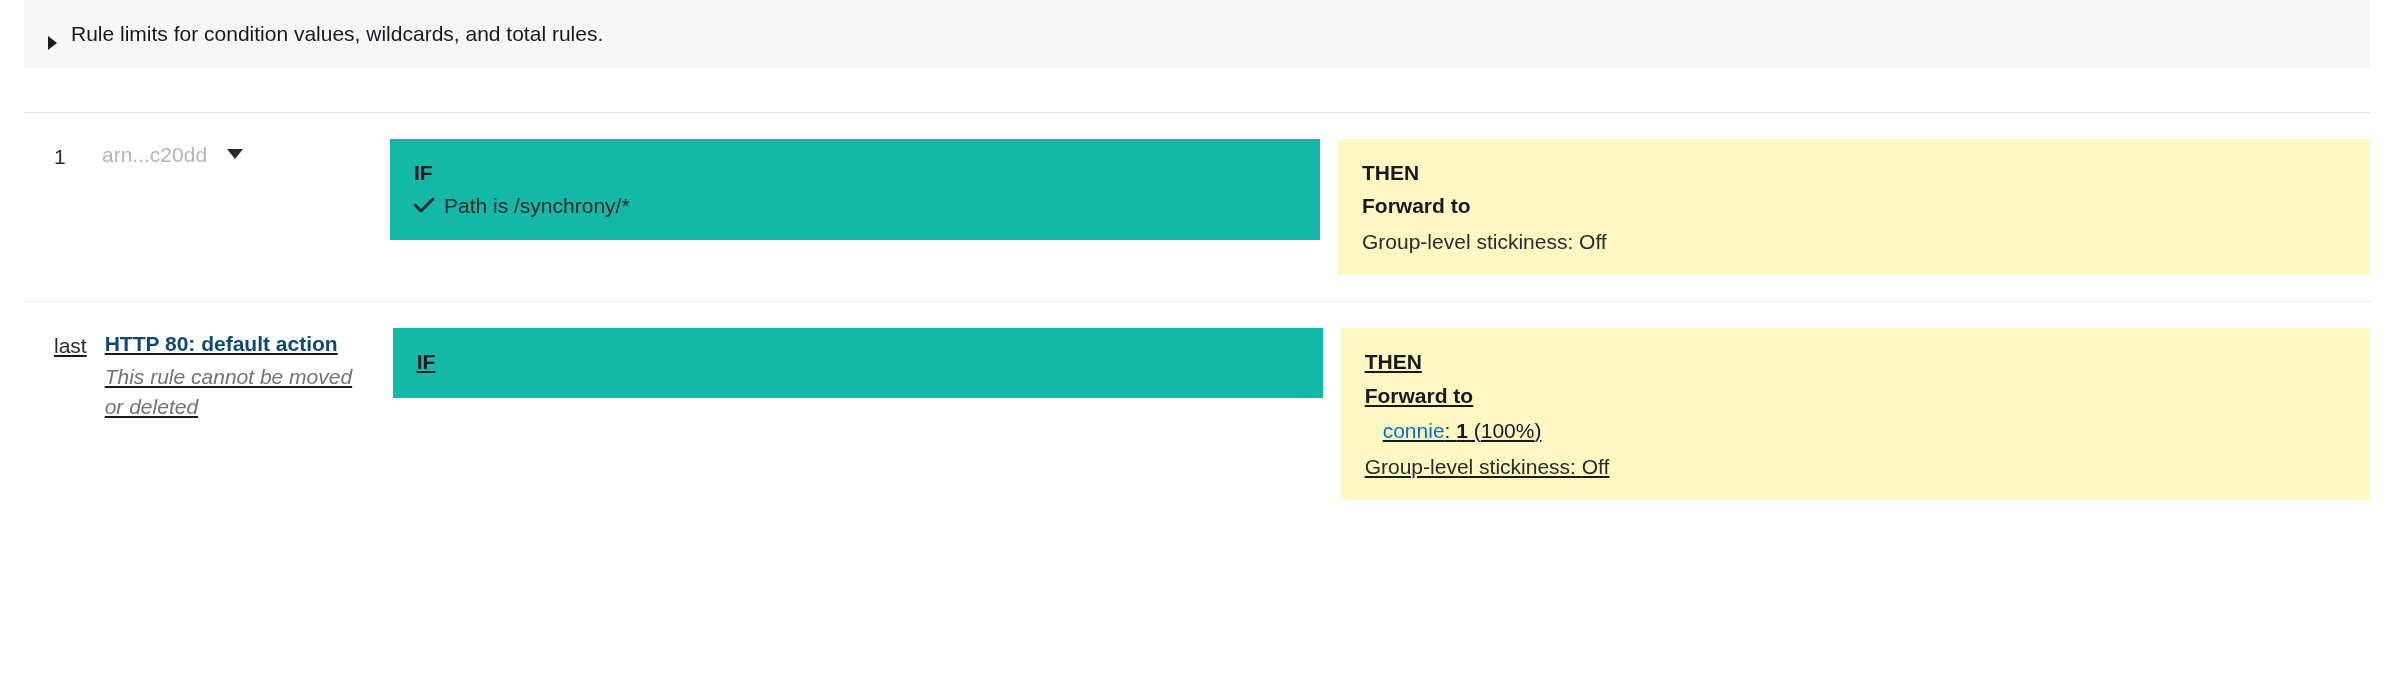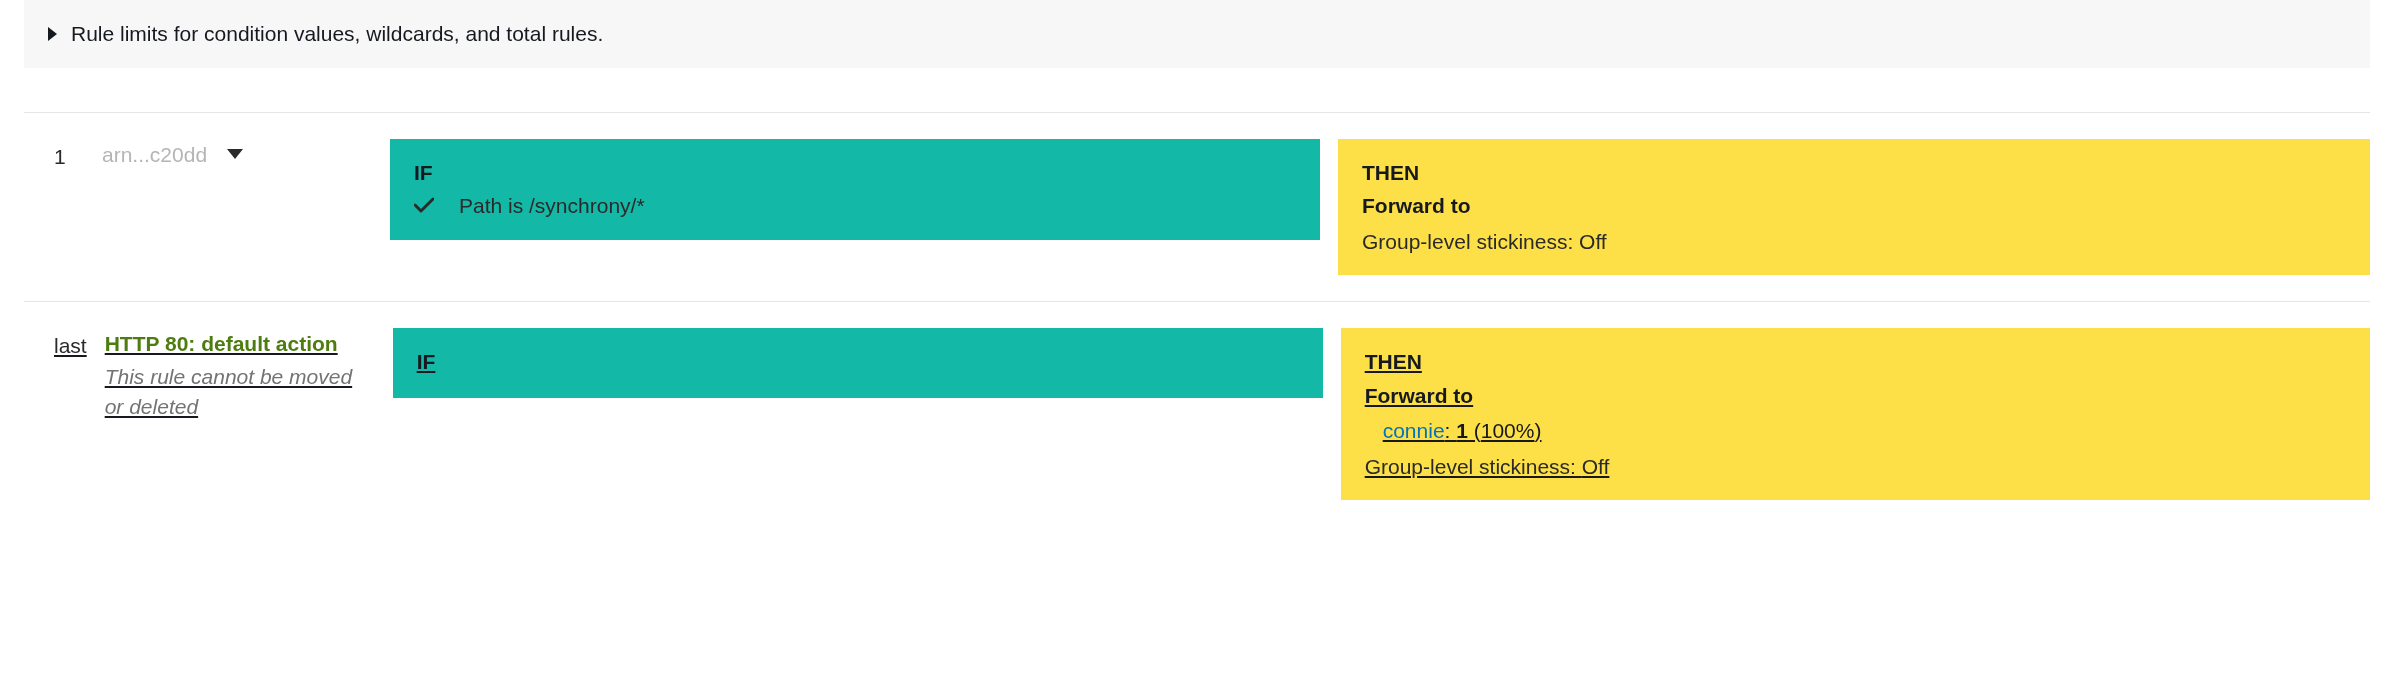--- a/index.html
+++ b/index.html
@@ -13,21 +13,21 @@
     .container {
       padding: 0 24px;
     }
 
     
     .info-banner {
       background: #f7f7f7;
       padding: 18px 24px;
       margin: 0;
       display: flex;
-      align-items: center;
+      align-items: flex-end;
       gap: 14px;
       cursor: pointer;
     }
     .info-banner .chevron-right {
       display: inline-block;
       width: 0; height: 0;
       border-top: 7px solid transparent;
       border-bottom: 7px solid transparent;
       border-left: 9px solid #16191f;
     }
@@ -71,47 +71,47 @@
     }
     .caret-down {
       display: inline-block;
       width: 0; height: 0;
       border-left: 8px solid transparent;
       border-right: 8px solid transparent;
       border-top: 10px solid #2a2a2a;
     }
     .rule-name {
       font-weight: 700;
-      color: #4d7c0f;
+      color: #0c4a6e;
       margin-bottom: 2px;
     }
     .rule-note {
       font-style: italic;
       color: #737373;
       line-height: 1.45;
     }
 
     .cond-col {
       flex: 0 0 930px;
       background: #14b8a6;
       padding: 18px 24px;
     }
     .then-col {
       flex: 1 1 auto;
-      background: #fde047;
+      background: #fef9c3;
       padding: 18px 24px;
     }
     .label-bold {
       font-weight: 700;
       margin-bottom: 2px;
     }
     .cond-line {
       display: flex;
       align-items: center;
-      gap: 25px;
+      gap: 10px;
       color: #2a2a2a;
     }
     .check-icon {
       font-weight: 900;
       font-size: 20px;
       color: #2a2a2a;
     }
     .forward-target-line {
       padding-left: 18px;
       padding-top: 2px;

